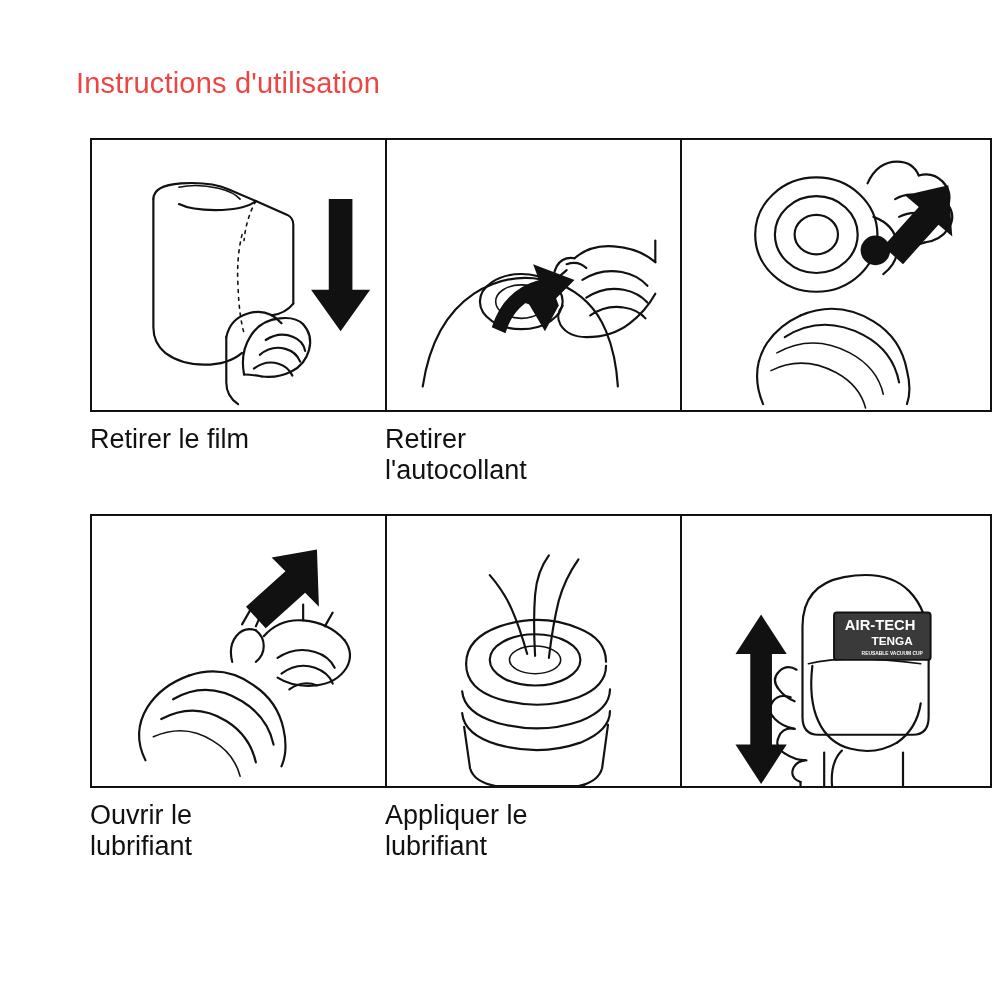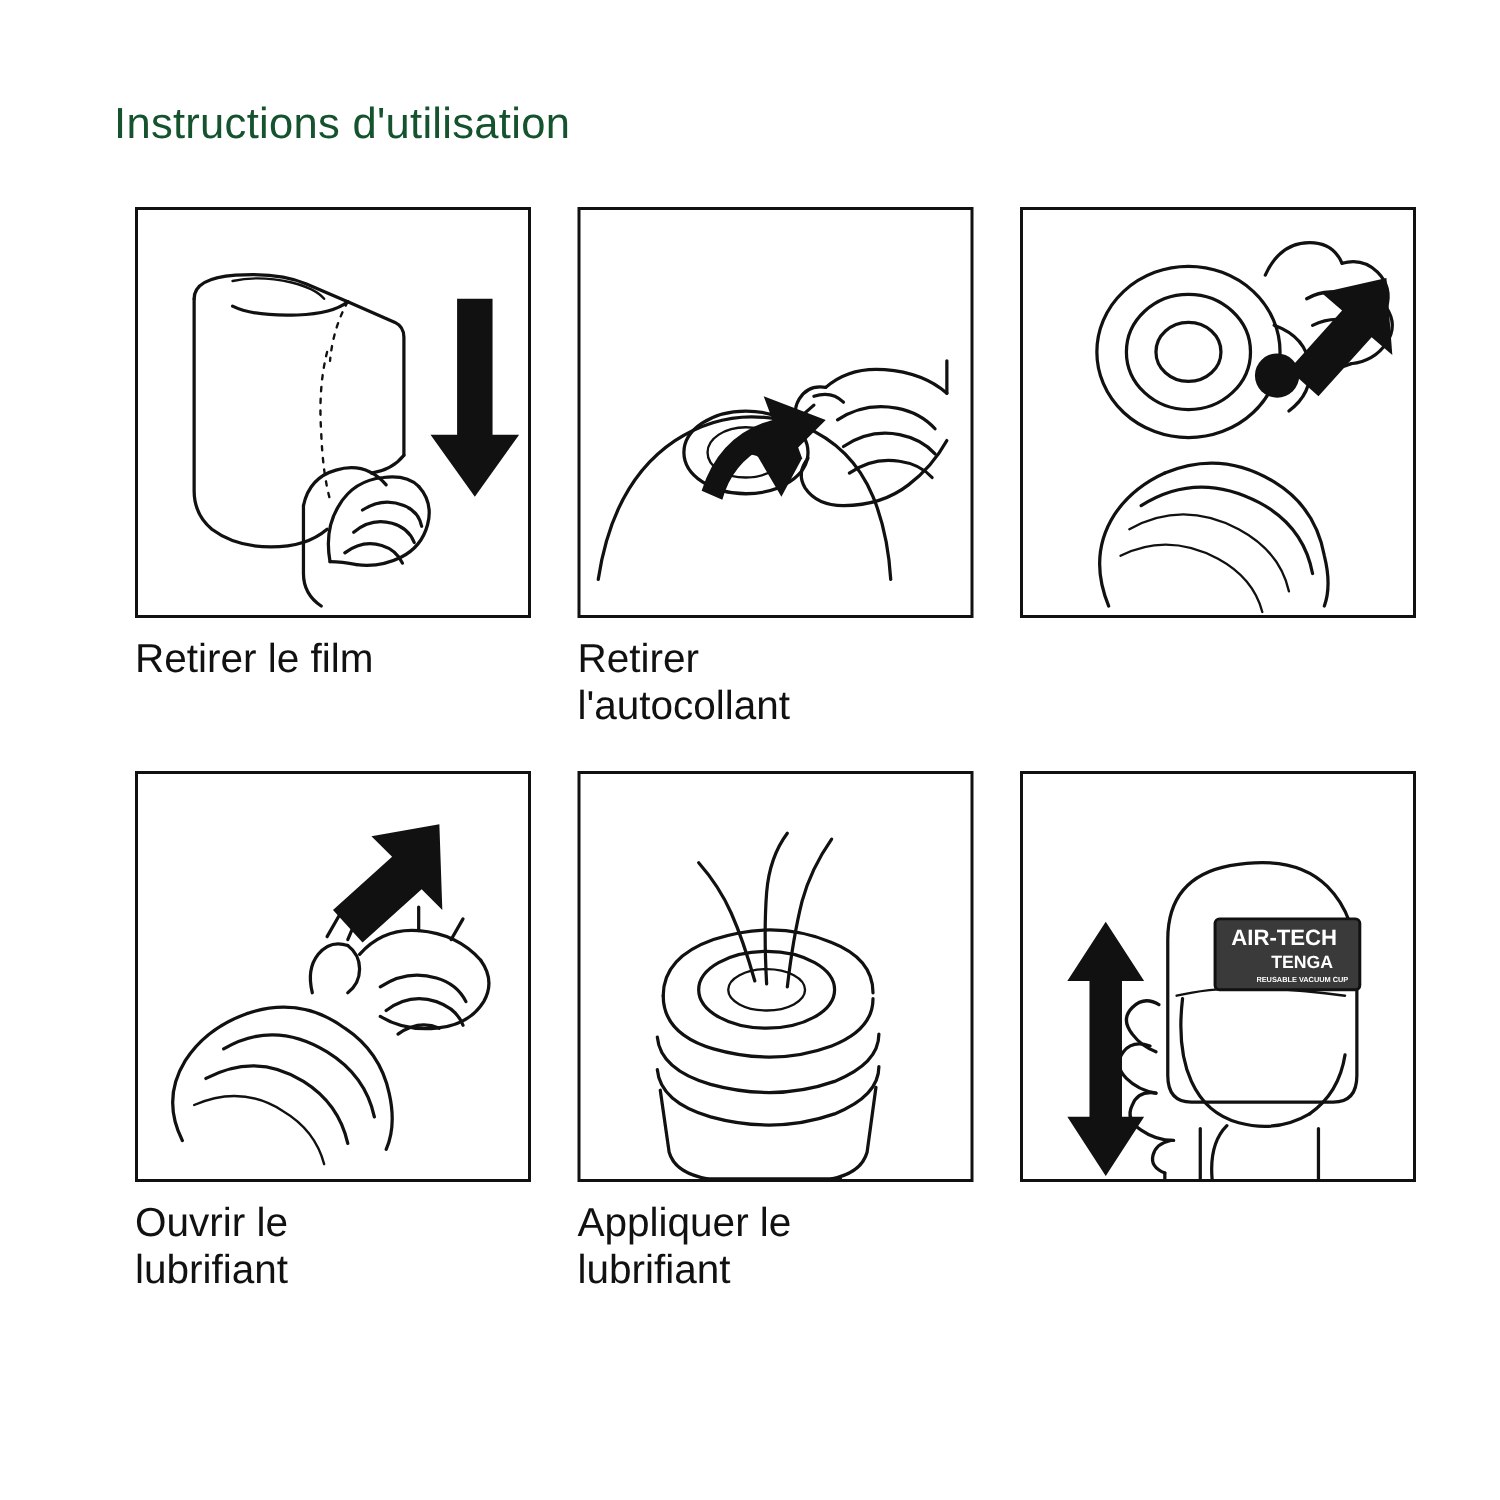--- a/index.html
+++ b/index.html
@@ -15,41 +15,41 @@
     position: relative;
     overflow: hidden;
   }
   .page-title {
     position: absolute;
     left: 76px;
     top: 48px;
     font-size: 29px;
     font-weight: 400;
     letter-spacing: 0.2px;
-    color: #14532d;
+    color: #ef4444;
   }
   .grid {
     position: absolute;
     left: 70px;
     top: 138px;
     width: 860px;
     margin-left: 20px;
   }
   .row {
     display: flex;
     gap: 27px;
   }
   .row + .row {
     margin-top: 28px;
   }
   .cell {
     width: 268px;
   }
   .panel {
-    width: 264px;
+    width: 312px;
     height: 274px;
     border: 2px solid #111;
     box-sizing: border-box;
     position: relative;
     overflow: hidden;
     background: #fff;
   }
   .panel svg {
     display: block;
     width: 100%;

